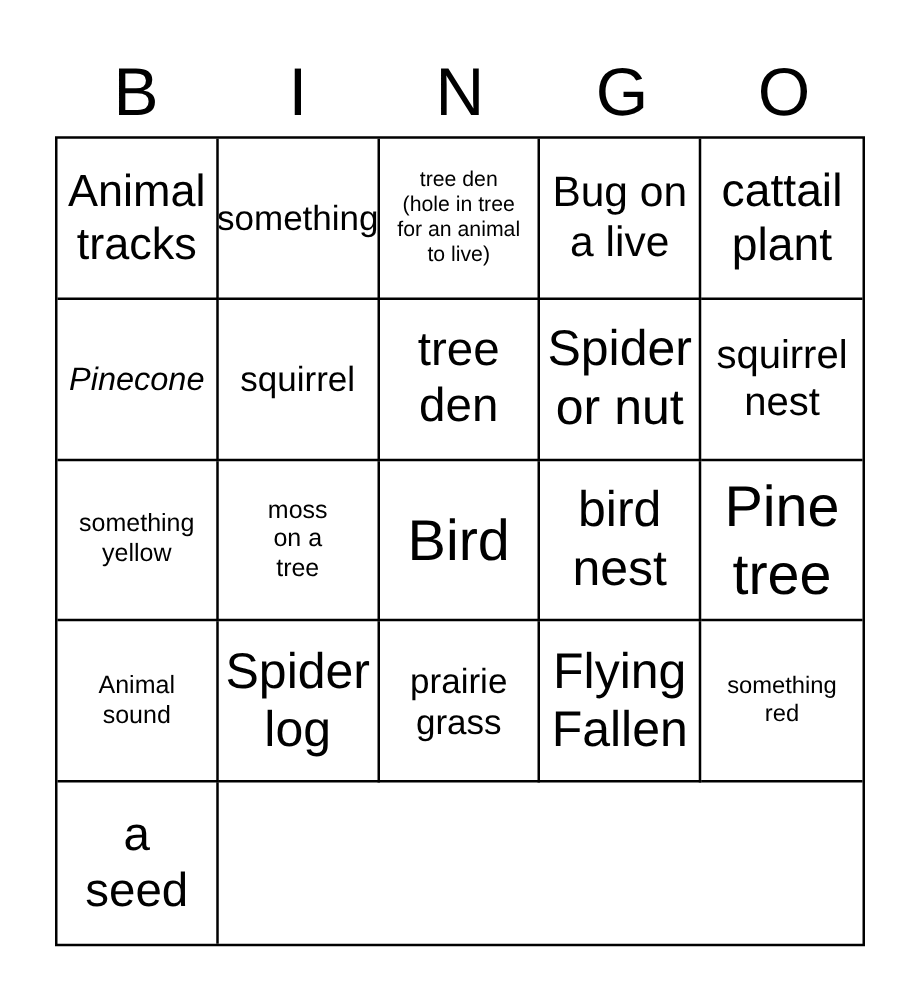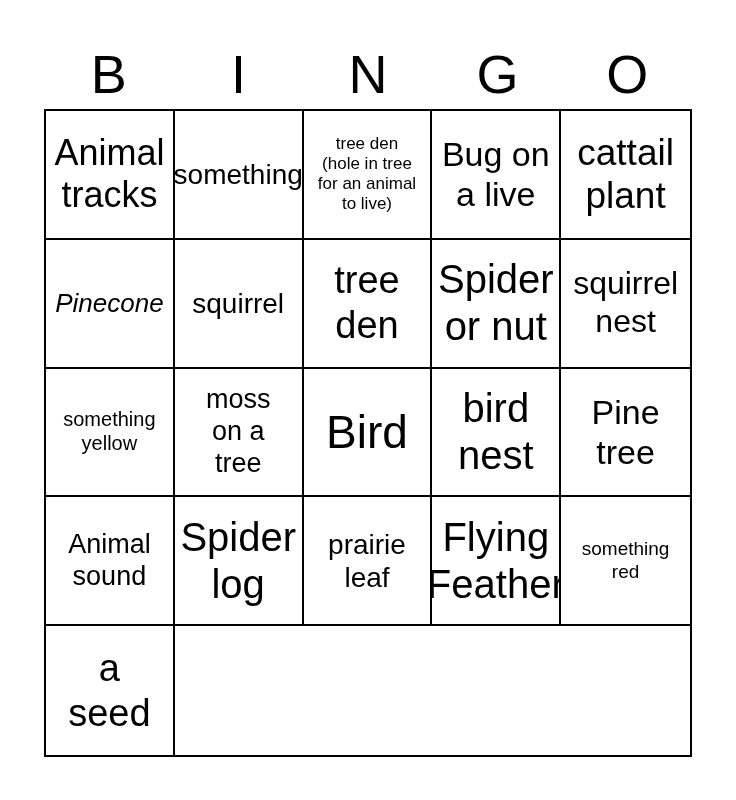--- a/index.html
+++ b/index.html
@@ -64,31 +64,31 @@
   .cell:nth-child(5n) { border-right: none; }
   .cell:nth-child(n+21) { border-bottom: none; }
   .cell-text {
     white-space: pre-line;
     line-height: 1.18;
   }
   .f17 { font-size: 17px; }
   .f19 { font-size: 19px; }
   .f20 { font-size: 20px; }
   .f26 { font-size: 26px; font-style: italic; }
-  .f27 { font-size: 27px; }
+  .f27 { font-size: 20px; }
   .f28 { font-size: 28px; }
   .f29 { font-size: 29px; }
   .f31 { font-size: 31px; }
   .f32 { font-size: 32px; }
   .f34 { font-size: 34px; }
   .f36 { font-size: 36px; }
   .f37 { font-size: 37px; text-align: center; }
   .f38 { font-size: 38px; }
   .f40 { font-size: 40px; }
-  .f42 { font-size: 34px; }
+  .f42 { font-size: 46px; }
   .f46 { font-size: 46px; }
 </style>
 </head>
 <body>
 
 <div class="card">
 
   <div class="bingo-header">
     <div class="bingo-letter">B</div>
     <div class="bingo-letter">I</div>
@@ -163,26 +163,26 @@
     <div class="cell">
         <span class="cell-text f27">Animal
 sound</span>
       </div>
     <div class="cell">
         <span class="cell-text f40">Spider
 log</span>
       </div>
     <div class="cell">
         <span class="cell-text f28">prairie
-leaf</span>
+grass</span>
       </div>
 
     <div class="cell">
         <span class="cell-text f40">Flying
-Feather</span>
+Fallen</span>
       </div>
     <div class="cell">
         <span class="cell-text f19">something
 red</span>
       </div>
     <div class="cell">
         <span class="cell-text f38">a
 seed</span>
       </div>
   </div>

